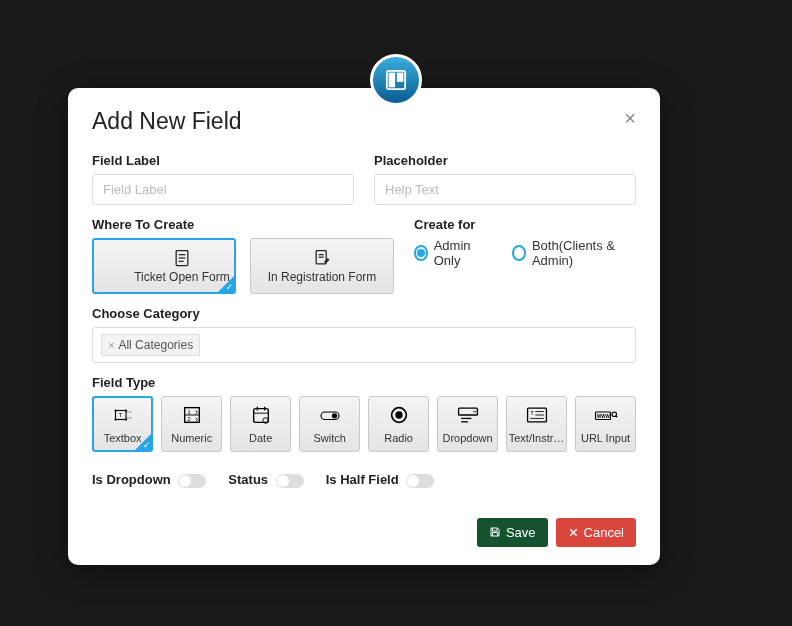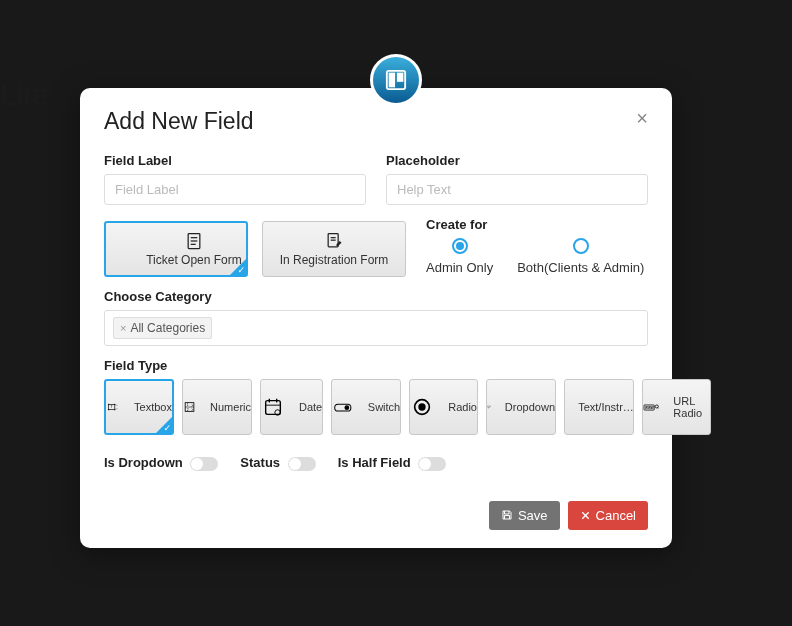--- a/index.html
+++ b/index.html
@@ -35,21 +35,21 @@
   background: linear-gradient(180deg,#3aaedc,#0a5c92);
   border: 3px solid #fff;
   z-index: 10;
   display: flex;
   align-items: center;
   justify-content: center;
 }
 .logo svg { width: 22px; height: 22px; }
 .modal {
   position: absolute;
-  left: 80px;
+  left: 68px;
   top: 88px;
   width: 592px;
   background: #fff;
   border-radius: 10px;
   z-index: 5;
   padding: 20px 24px 18px 24px;
   box-shadow: 0 6px 30px rgba(0,0,0,0.4);
 }
 .modal-header {
   display: flex;
@@ -118,21 +118,21 @@
 }
 .corner-check::after {
   content: "✓";
   position: absolute;
   right: 1px;
   bottom: -16px;
   font-size: 9px;
   color: #fff;
 }
 .radio-row { display: flex; gap: 24px; margin-top: 6px; align-items: center; }
-.radio-item { display: flex; align-items: center; gap: 6px; font-size: 13px; color: #333; cursor: pointer; flex-direction: column; }
+.radio-item { display: flex; align-items: center; gap: 6px; font-size: 13px; color: #333; cursor: pointer; }
 .radio-outer {
   width: 16px; height: 16px; border-radius: 50%;
   border: 2px solid #28a5e8; display: flex; align-items: center; justify-content: center;
 }
 .radio-inner { width: 8px; height: 8px; border-radius: 50%; background: #28a5e8; }
 .section { margin-top: 12px; }
 .tag-input {
   border: 1px solid #ddd;
   border-radius: 3px;
   padding: 6px 8px;
@@ -152,28 +152,28 @@
 }
 .tag-x { color: #999; cursor: pointer; font-size: 11px; }
 .field-types { display: flex; gap: 8px; margin-top: 4px; }
 .type-card {
   width: 70px;
   height: 56px;
   background: linear-gradient(180deg,#f4f4f4,#e4e4e4);
   border: 1px solid #c8c8c8;
   border-radius: 3px;
   display: flex;
-  flex-direction: row;
+  flex-direction: column;
   align-items: center;
   justify-content: center;
   cursor: pointer;
   position: relative;
   font-size: 11px;
   color: #333;
-  gap: 14px;
+  gap: 6px;
 }
 .type-card.selected { border: 2px solid #28a5e8; }
 .type-card svg { width: 24px; height: 22px; }
 .switch-row { display: flex; gap: 22px; margin-top: 20px; align-items: center; font-size: 13px; font-weight: 600; color: #222; }
 .switch {
   width: 28px; height: 14px; background: #ddd; border-radius: 10px;
   position: relative; display: inline-block; vertical-align: middle; margin-left: 4px;
 }
 .switch::after {
   content: ""; position: absolute; left: 1px; top: 1px;
@@ -186,21 +186,21 @@
   padding: 7px 12px;
   border: none;
   border-radius: 3px;
   font-size: 13px;
   color: #fff;
   cursor: pointer;
   display: flex;
   align-items: center;
   gap: 5px;
 }
-.btn-save { background: #737373; }
+.btn-save { background: #14532d; }
 .btn-cancel { background: #d9463d; }
 </style>
 </head>
 <body>
 
 <div class="bg-text">Lite</div>
 <div class="overlay"></div>
 
 <div class="logo">
   <svg viewBox="0 0 24 24" fill="none" stroke="#fff" stroke-width="2">
@@ -222,20 +222,21 @@
       <input class="input" placeholder="Field Label" style="">
     </div>
     <div class="col">
       <label class="label">Placeholder</label>
       <input class="input" placeholder="Help Text" style="">
     </div>
   </div>
 
   <div class="row" style="margin-top:6px;">
     <div class="col">
+      <label class="label">Where To Create</label>
       <div class="toggle-cards">
         <div class="toggle-card selected">
           <svg viewBox="0 0 24 24">
               <rect x="5" y="3" width="14" height="18" rx="1" fill="none" stroke="#222" stroke-width="1.5"></rect>
               <line x1="8" y1="8" x2="16" y2="8" stroke="#222" stroke-width="1.5"></line>
               <line x1="8" y1="12" x2="16" y2="12" stroke="#222" stroke-width="1.5"></line>
               <line x1="8" y1="16" x2="14" y2="16" stroke="#222" stroke-width="1.5"></line>
             </svg>
           <span>Ticket Open Form</span>
           <span class="corner-check"></span>
@@ -349,21 +350,21 @@
           </svg>
         <span>Text/Instr…</span>
       </div>
       <div class="type-card">
         <svg viewBox="0 0 32 24">
             <rect x="2" y="8" width="20" height="10" rx="1" fill="none" stroke="#000" stroke-width="1.5"></rect>
             <text x="4" y="16" font-size="6" fill="#000" font-weight="bold">WWW</text>
             <circle cx="27" cy="11" r="3" fill="none" stroke="#000" stroke-width="1.5"></circle>
             <line x1="29" y1="13" x2="31" y2="15" stroke="#000" stroke-width="1.5"></line>
           </svg>
-        <span>URL Radio</span>
+        <span>URL Input</span>
       </div>
     </div>
   </div>
 
   <div class="switch-row">
     <span><span>Is Dropdown</span> <span class="switch"></span></span>
     <span><span>Status</span> <span class="switch"></span></span>
     <span><span>Is Half Field</span> <span class="switch"></span></span>
   </div>
 

